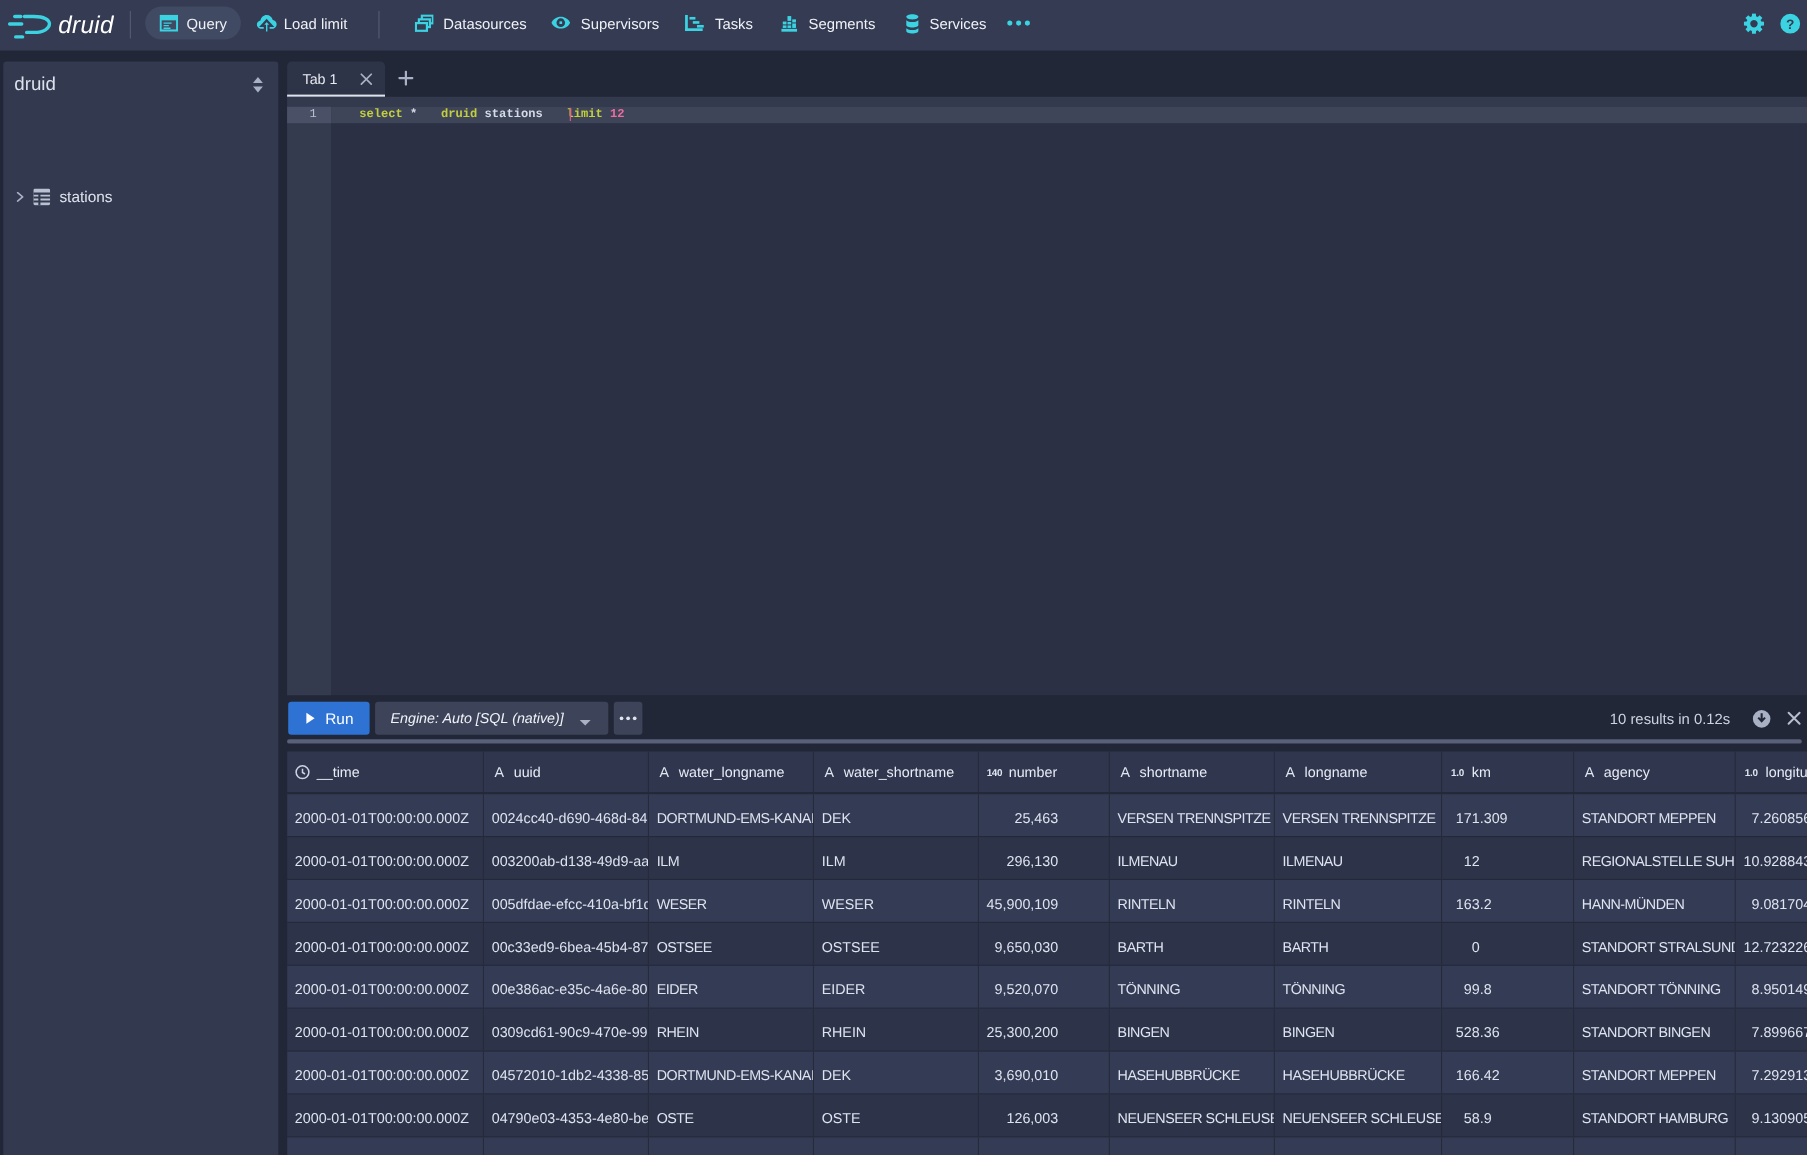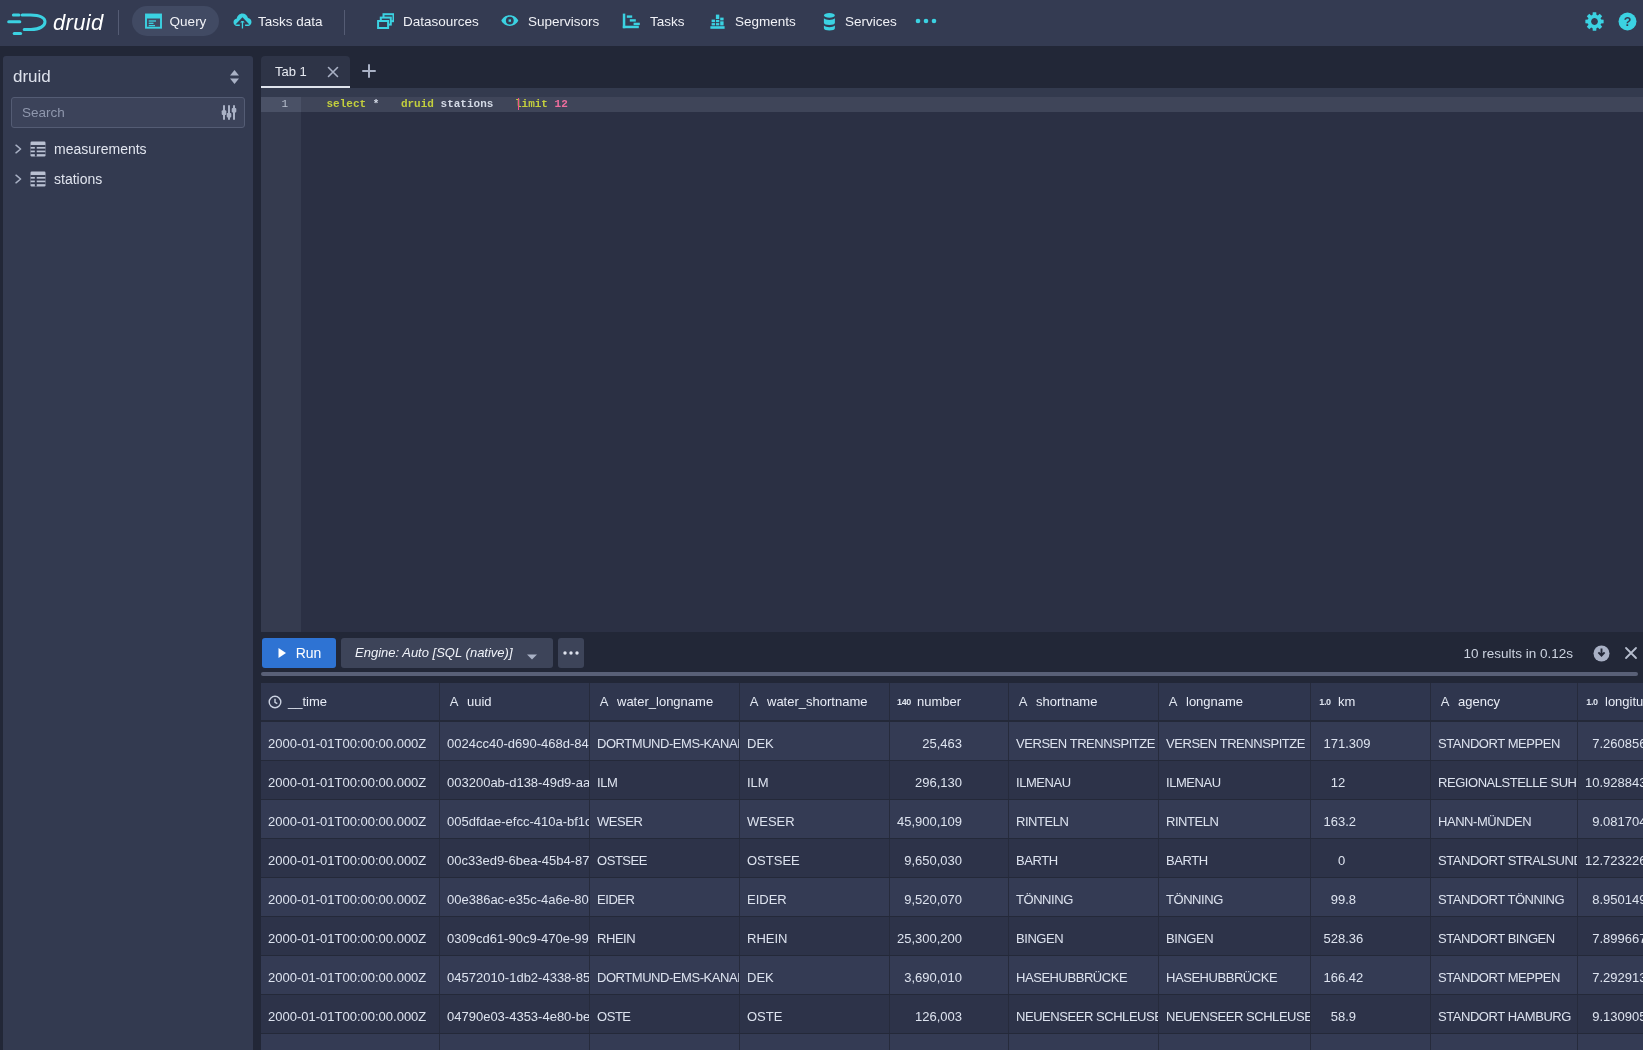--- a/index.html
+++ b/index.html
@@ -110,21 +110,21 @@
             <path d="M3.7 12.6 H10"></path>
 </g>
         </svg>
         <span>Query</span>
       </div>
   <div class="nitem" style="left:233px;gap:6px;">
         <svg width="19" height="18" viewBox="0 0 19 18">
 <path fill="#3bd2e2" d="M3.4 14.1 C1.6 13.6 0.5 12 0.5 10.3 C0.5 8.4 1.9 6.9 3.8 6.6 C4.2 3.8 6.6 1.6 9.4 1.6 C12.1 1.6 14.4 3.5 15 6.1 C17 6.4 18.5 8 18.5 10 C18.5 11.9 17.3 13.5 15.5 14.1 Z"></path>
 <path d="M9.45 6.6 L14.1 11.6 L11.1 11.6 L11.1 17.6 L7.8 17.6 L7.8 11.6 L4.8 11.6 Z" fill="#3bd2e2" stroke="#343b52" stroke-width="2"></path>
         </svg>
-        <span>Tasks data</span>
+        <span>Load limit</span>
       </div>
   <div class="vdiv" style="left:344px;"></div>
   <div class="nitem" style="left:377px;">
         <svg width="17" height="17" viewBox="0 0 17 17">
 <rect x="6.5" y="1.2" width="10" height="7" fill="#343b52" stroke="#3bd2e2" stroke-width="2"></rect>
 <rect x="3.8" y="4.6" width="10" height="7" fill="#343b52" stroke="#3bd2e2" stroke-width="2"></rect>
 <rect x="1.1" y="8" width="10" height="7" fill="#343b52" stroke="#3bd2e2" stroke-width="2"></rect>
         </svg>
         <span>Datasources</span>
       </div>
@@ -192,52 +192,20 @@
 </div>
 
 <div id="sidebar">
   <div id="sbtitle">druid</div>
   <div id="sbsort"><svg width="11" height="16" viewBox="0 0 11 16">
 <g fill="#a9b1c5">
 <path d="M5.5 1 L10 6.4 H1 z"></path>
 <path d="M5.5 15 L1 9.6 H10 z"></path>
 </g>
         </svg></div>
-  <div id="search">
-        <span class="ph">Search</span>
-        <span class="fl"><svg width="16" height="17" viewBox="0 0 16 17">
-<g fill="#a9b1c5">
-<rect x="2" y="1" width="2" height="15" rx="1"></rect>
-<rect x="7" y="1" width="2" height="15" rx="1"></rect>
-<rect x="12" y="1" width="2" height="15" rx="1"></rect>
-<rect x="0.7" y="6.3" width="4.6" height="4.6" rx="1"></rect>
-<rect x="5.7" y="9" width="4.6" height="4.6" rx="1"></rect>
-<rect x="10.7" y="4" width="4.6" height="4.6" rx="1"></rect>
-</g>
-          </svg></span>
-      </div>
-  <div class="trow" style="top:78px;">
-        <span class="ch">
-          <svg width="10" height="10" viewBox="0 0 10 10">
-            <path d="M3 1.2 L7.6 5 L3 8.8" fill="none" stroke="#a9b1c5" stroke-width="1.5" stroke-linecap="round" stroke-linejoin="round"></path>
-          </svg>
-        </span>
-        <span class="ti">
-          <svg width="16" height="16" viewBox="0 0 16 16">
-<rect x="0.5" y="0.5" width="15" height="15" rx="1.2" fill="#b9c0d2"></rect>
-<g stroke="#333a50" stroke-width="1.9">
-<path d="M0.5 5 H15.5"></path>
-              <path d="M0.5 8.6 H15.5"></path>
-              <path d="M0.5 12.2 H15.5"></path>
-<path d="M5.8 5 V15.5"></path>
-</g>
-          </svg>
-        </span>
-        <span class="tx">measurements</span>
-      </div>
   <div class="trow" style="top:108px;">
         <span class="ch">
           <svg width="10" height="10" viewBox="0 0 10 10">
             <path d="M3 1.2 L7.6 5 L3 8.8" fill="none" stroke="#a9b1c5" stroke-width="1.5" stroke-linecap="round" stroke-linejoin="round"></path>
           </svg>
         </span>
         <span class="ti">
           <svg width="16" height="16" viewBox="0 0 16 16">
 <rect x="0.5" y="0.5" width="15" height="15" rx="1.2" fill="#b9c0d2"></rect>
 <g stroke="#333a50" stroke-width="1.9">

